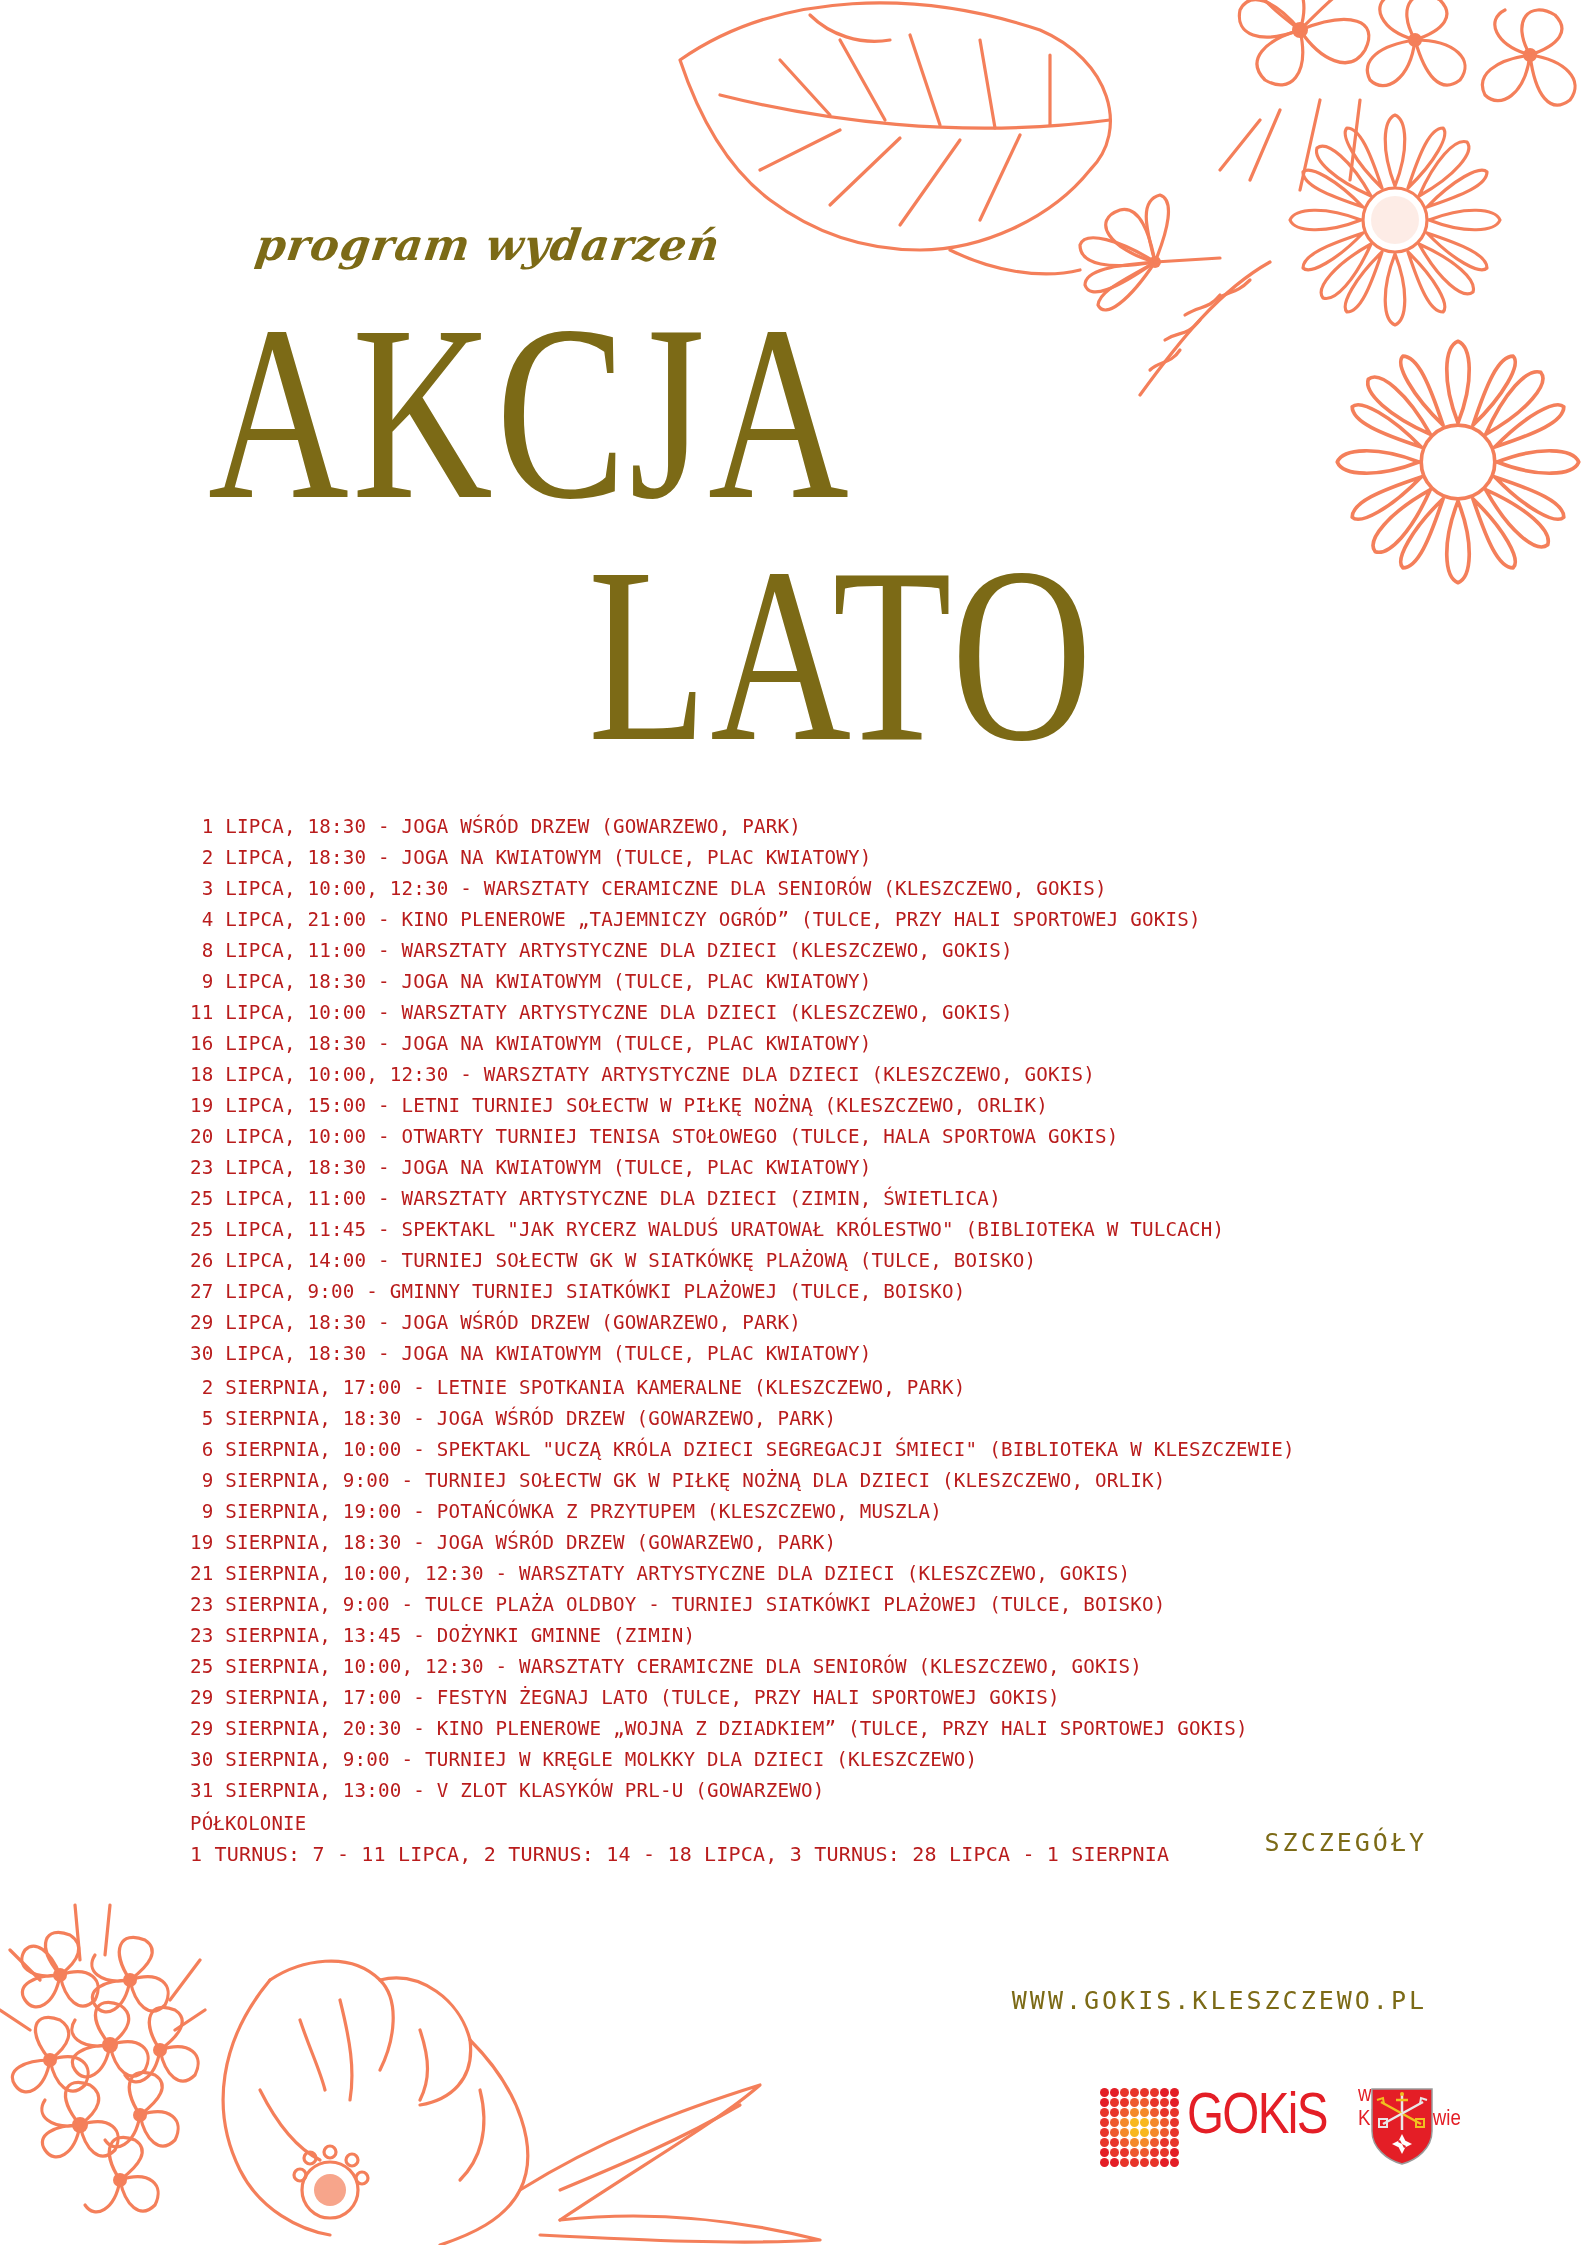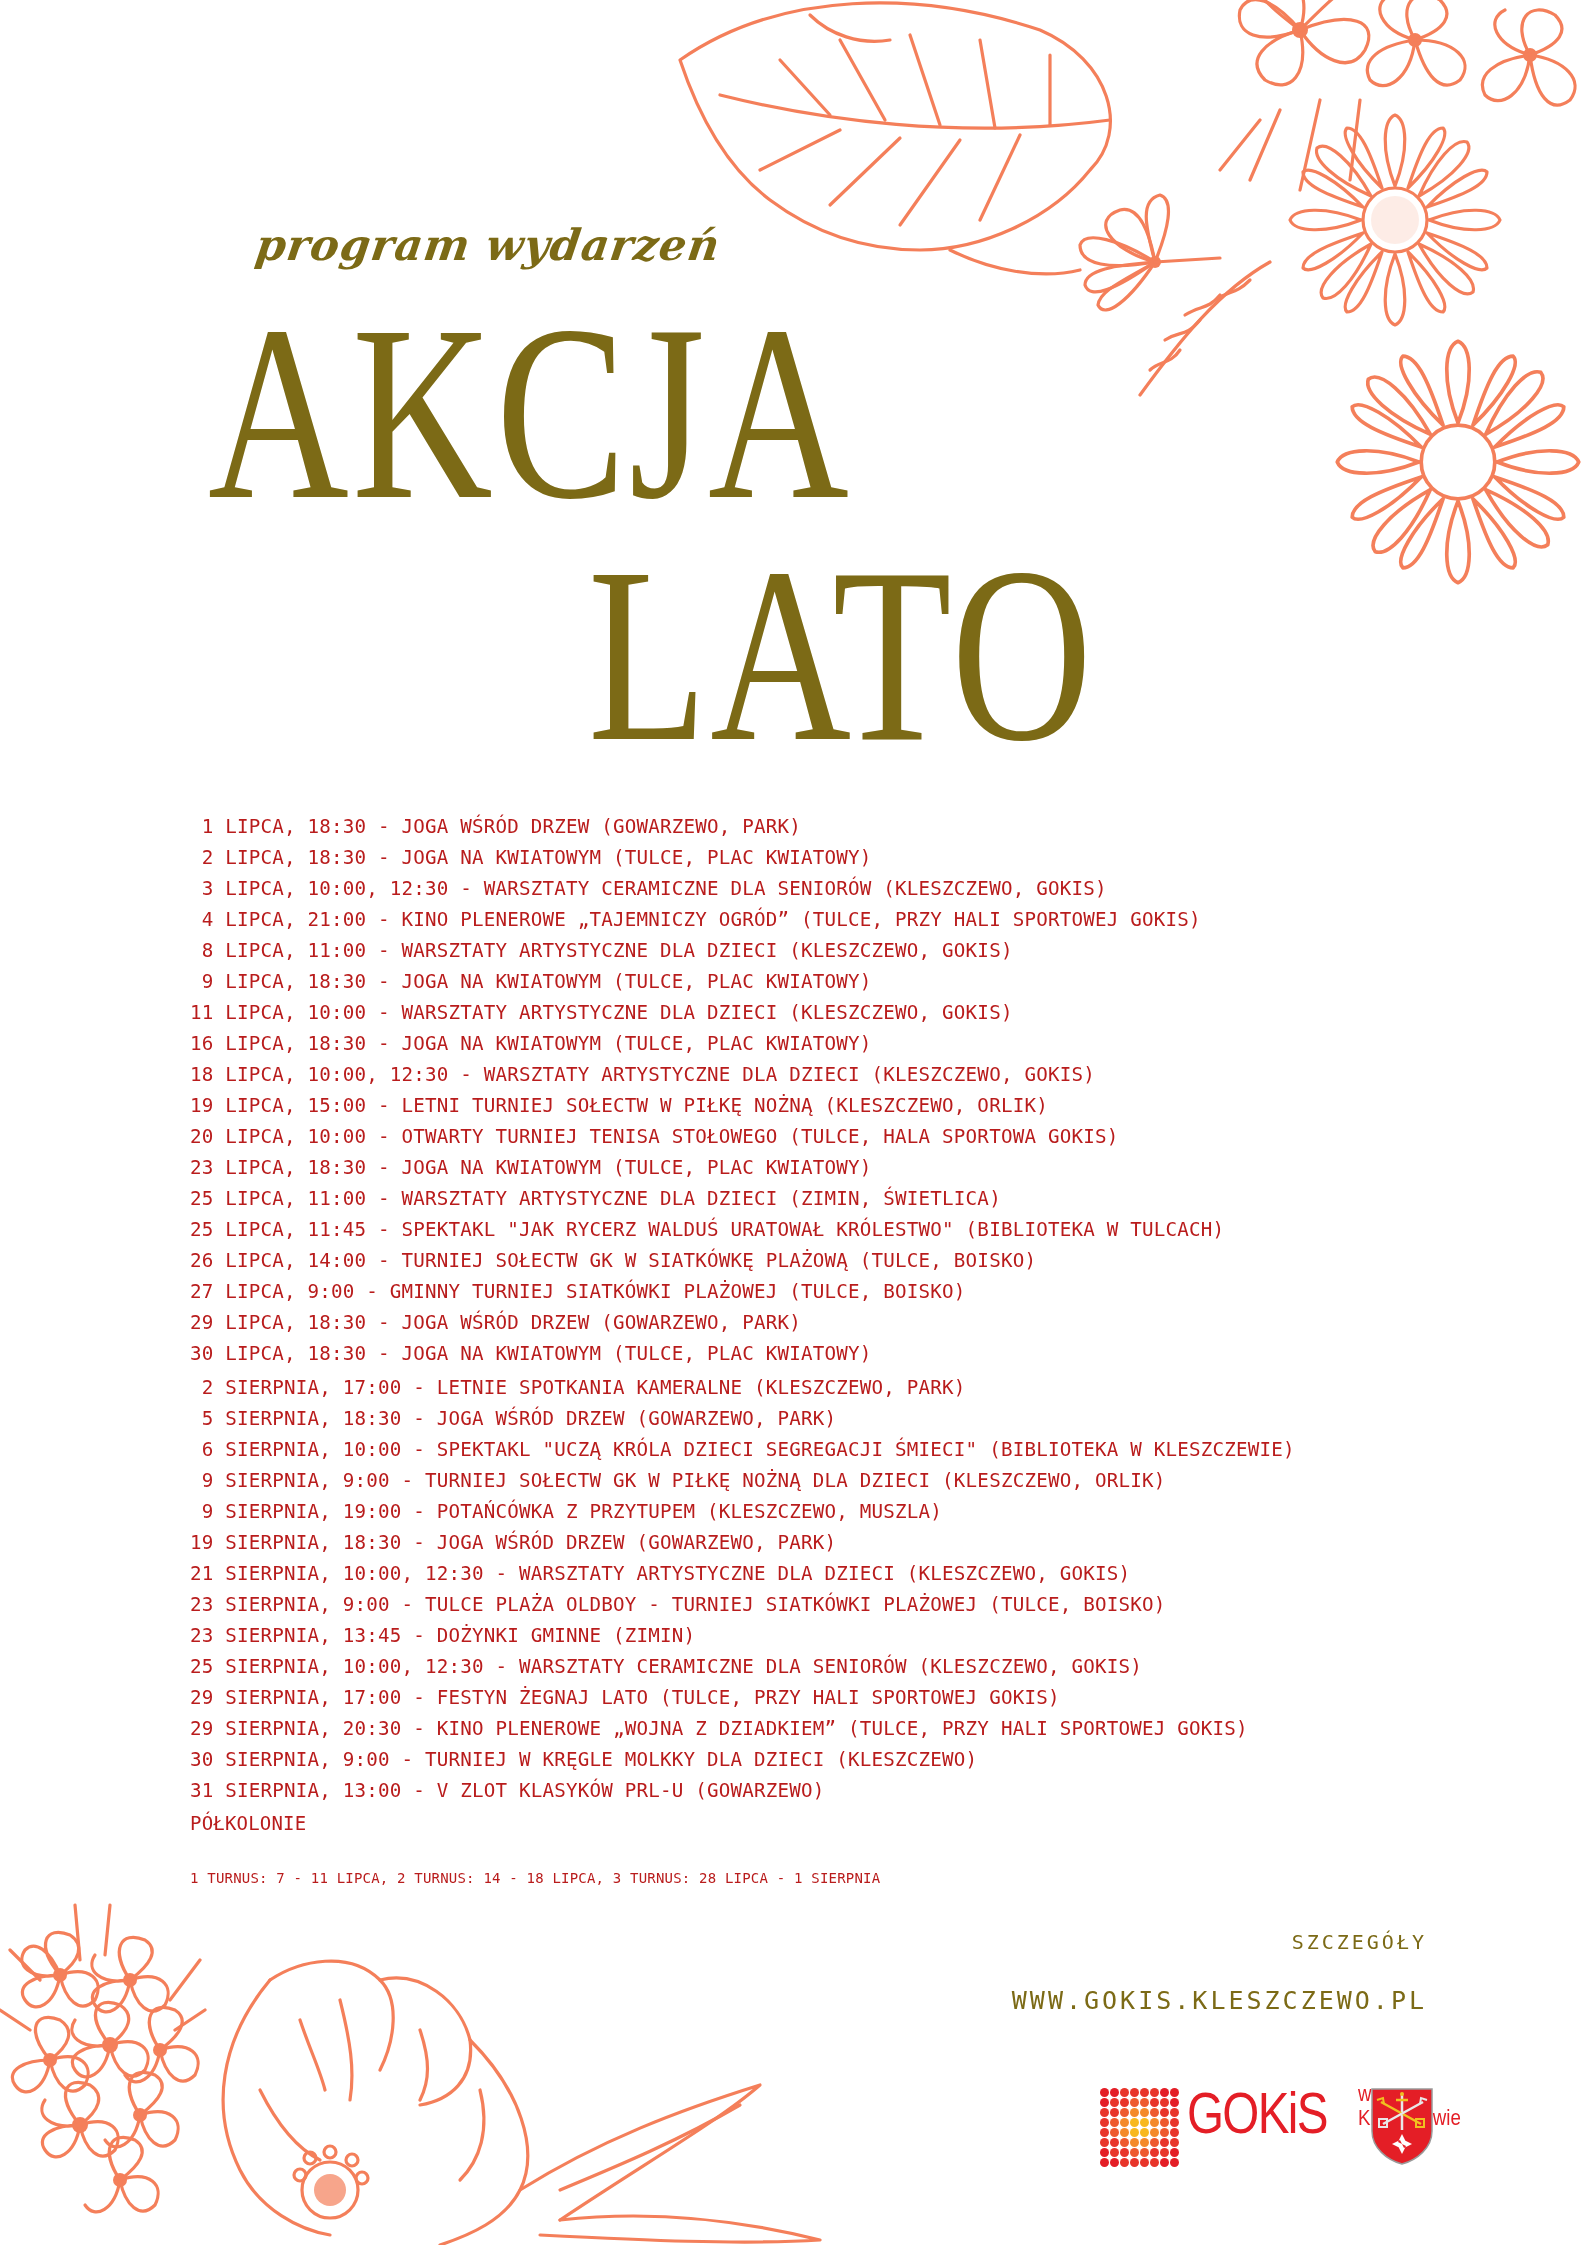--- a/index.html
+++ b/index.html
@@ -25,25 +25,25 @@
   .title-2 { left: 588px; top: 530px; }
 
   .events {
     position: absolute; left: 190px; top: 811px;
     font-family: "DejaVu Sans Mono", "Liberation Mono", monospace;
     font-size: 19.2px; color: #b91c1c; letter-spacing: 0.2px;
   }
   .event-row { height: 31px; line-height: 31px; white-space: pre; }
   .event-row.gap-before { margin-top: 3px; }
   .polkolonie-label { height: 31px; line-height: 31px; font-size: 19px; margin-top: 2px; }
-  .polkolonie-text { height: 31px; line-height: 31px; font-size: 14px; white-space: pre; margin-top: 24px; }
+  .polkolonie-text { height: 31px; line-height: 31px; font-size: 20px; white-space: pre; }
 
   .details-label {
-    position: absolute; right: 160px; top: 1930px;
-    font-family: "DejaVu Sans Mono", monospace; font-size: 20px;
+    position: absolute; right: 160px; top: 1828px;
+    font-family: "DejaVu Sans Mono", monospace; font-size: 25px;
     color: #7c6a16; letter-spacing: 3px; text-align: right;
   }
   .details-url {
     position: absolute; right: 160px; top: 1986px;
     font-family: "DejaVu Sans Mono", monospace; font-size: 25px;
     color: #7c6a16; letter-spacing: 3px; text-align: right;
   }
 
   .logo-gokis { position: absolute; left: 1100px; top: 2084px; width: 235px; height: 92px; display: flex; align-items: flex-start; }
   .dots { display: grid; grid-template-columns: repeat(8, 9px); grid-auto-rows: 9px; gap: 1px; margin-top: 4px; }

